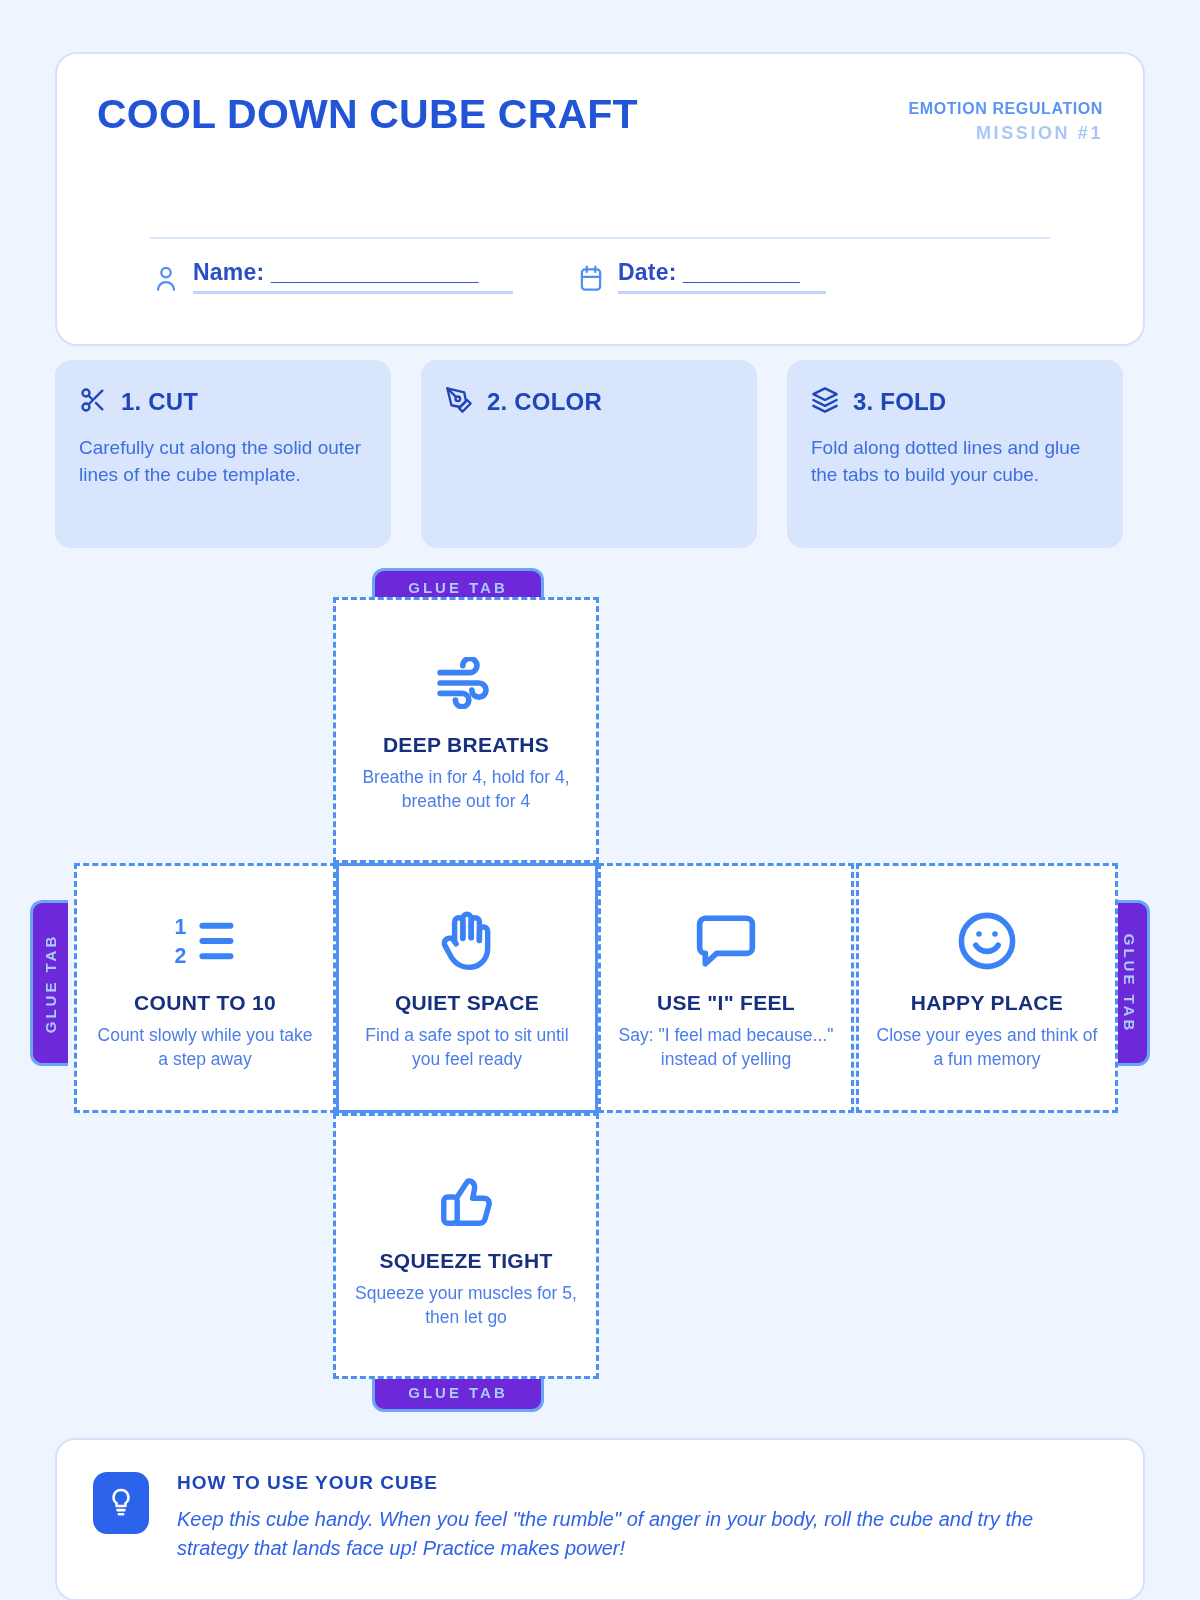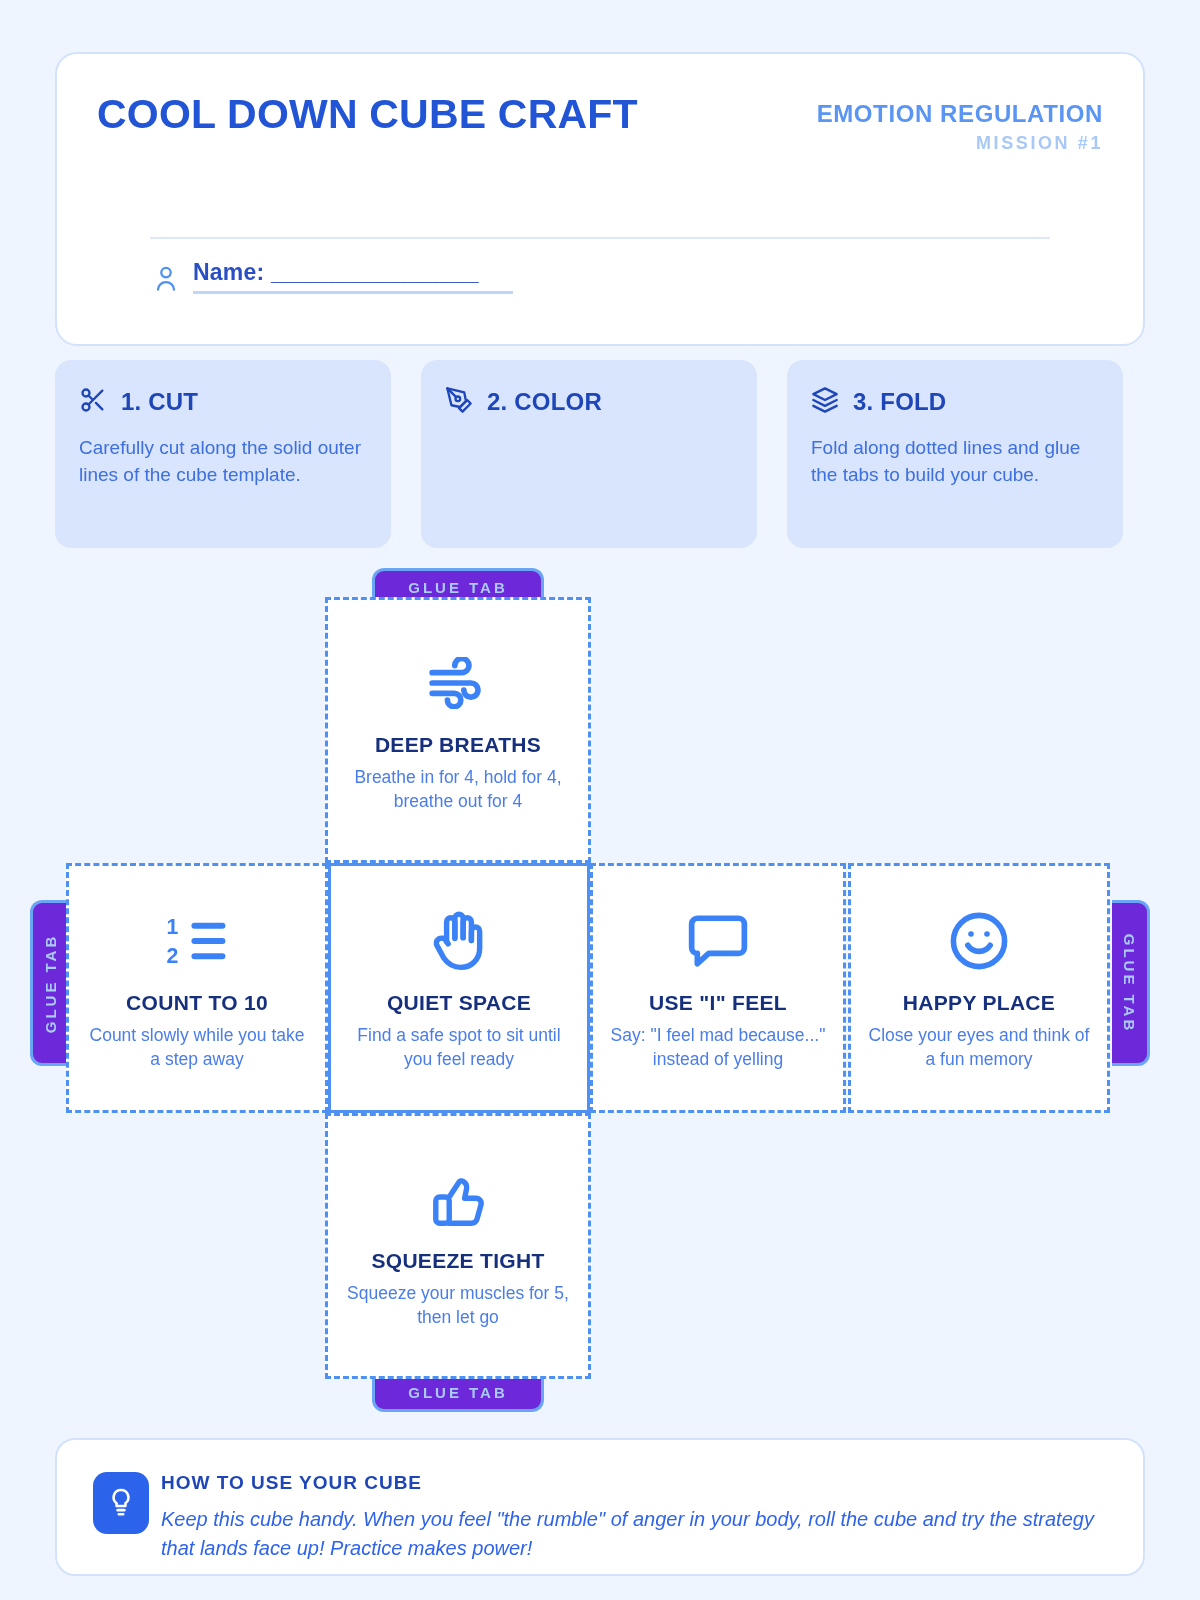--- a/index.html
+++ b/index.html
@@ -31,21 +31,21 @@
   }
   .title {
     font-size: 41px;
     font-weight: bold;
     color: #2254D6;
     letter-spacing: 0.2px;
     line-height: 1;
   }
   .header-right { text-align: right; padding-top: 4px; }
   .eyebrow {
-    font-size: 24px;
+    font-size: 16px;
     font-weight: bold;
     color: #5B95F4;
     letter-spacing: 0.6px;
     line-height: 1.35;
   }
   .mission {
     font-size: 18px;
     font-weight: bold;
     color: #A8C8F7;
     letter-spacing: 2.6px;
@@ -111,20 +111,21 @@
   .net { position: absolute; left: 0; top: 560px; width: 1200px; height: 860px; }
 
   .face {
     position: absolute;
     background: #FFFFFF;
     display: flex;
     flex-direction: column;
     align-items: center;
     justify-content: center;
     padding: 0 14px;
+    margin-left: 8px;
   }
   .face-dashed { border: 3px dashed #4E91F2; }
   .face-solid  { border: 3px solid #4E91F2; }
 
   .face-icon { height: 72px; display: flex; align-items: center; justify-content: center; }
   .face-title {
     margin-top: 14px;
     font-size: 21px;
     font-weight: bold;
     color: #16307E;
@@ -175,28 +176,28 @@
     border-left: none;
     border-radius: 0 12px 12px 0;
   }
   .tab-left .tab-label  { transform: rotate(-90deg); }
   .tab-right .tab-label { transform: rotate(90deg); }
 
   
   .footer {
     position: absolute;
     left: 55px; top: 1438px;
-    width: 1090px; height: 138px;
+    width: 1090px; height: 163px;
     background: #FFFFFF;
     border: 2px solid #D3E2FB;
     border-radius: 20px;
     display: flex;
     align-items: flex-start;
     padding: 32px 36px;
-    gap: 12px;
+    gap: 28px;
   }
   .bulb-badge {
     flex: 0 0 auto;
     width: 56px; height: 62px;
     background: #2B63EA;
     border-radius: 14px;
     display: flex; align-items: center; justify-content: center;
   }
   .footer-title {
     font-size: 19px;
@@ -233,20 +234,32 @@
           <circle cx="12" cy="8" r="4.4"></circle>
           <path d="M4.5 24c0-4.1 3.4-7 7.5-7s7.5 2.9 7.5 7"></path>
         </svg>
       </span>
       <div class="field-body">
         <div class="field-text">Name: ________________</div>
         <div class="field-rule"></div>
       </div>
     </div>
 
+    <div class="field date">
+      <span class="field-icon">
+        <svg width="26" height="30" viewBox="0 0 24 28" fill="none" stroke="#4E91F2" stroke-width="2.1" stroke-linecap="round" stroke-linejoin="round">
+          <rect x="3.5" y="5" width="17" height="19" rx="3"></rect>
+          <path d="M8 2.5v5M16 2.5v5M3.5 12h17"></path>
+        </svg>
+      </span>
+      <div class="field-body">
+        <div class="field-text">Date: _________</div>
+        <div class="field-rule"></div>
+      </div>
+    </div>
   </div>
 </div>
 
 <div class="steps">
 
   <div class="step-card">
     <div class="step-head">
       <span>
         <svg width="28" height="28" viewBox="0 0 24 24" fill="none" stroke="#1E46B8" stroke-width="2" stroke-linecap="round" stroke-linejoin="round">
           <circle cx="6" cy="6" r="3"></circle>

